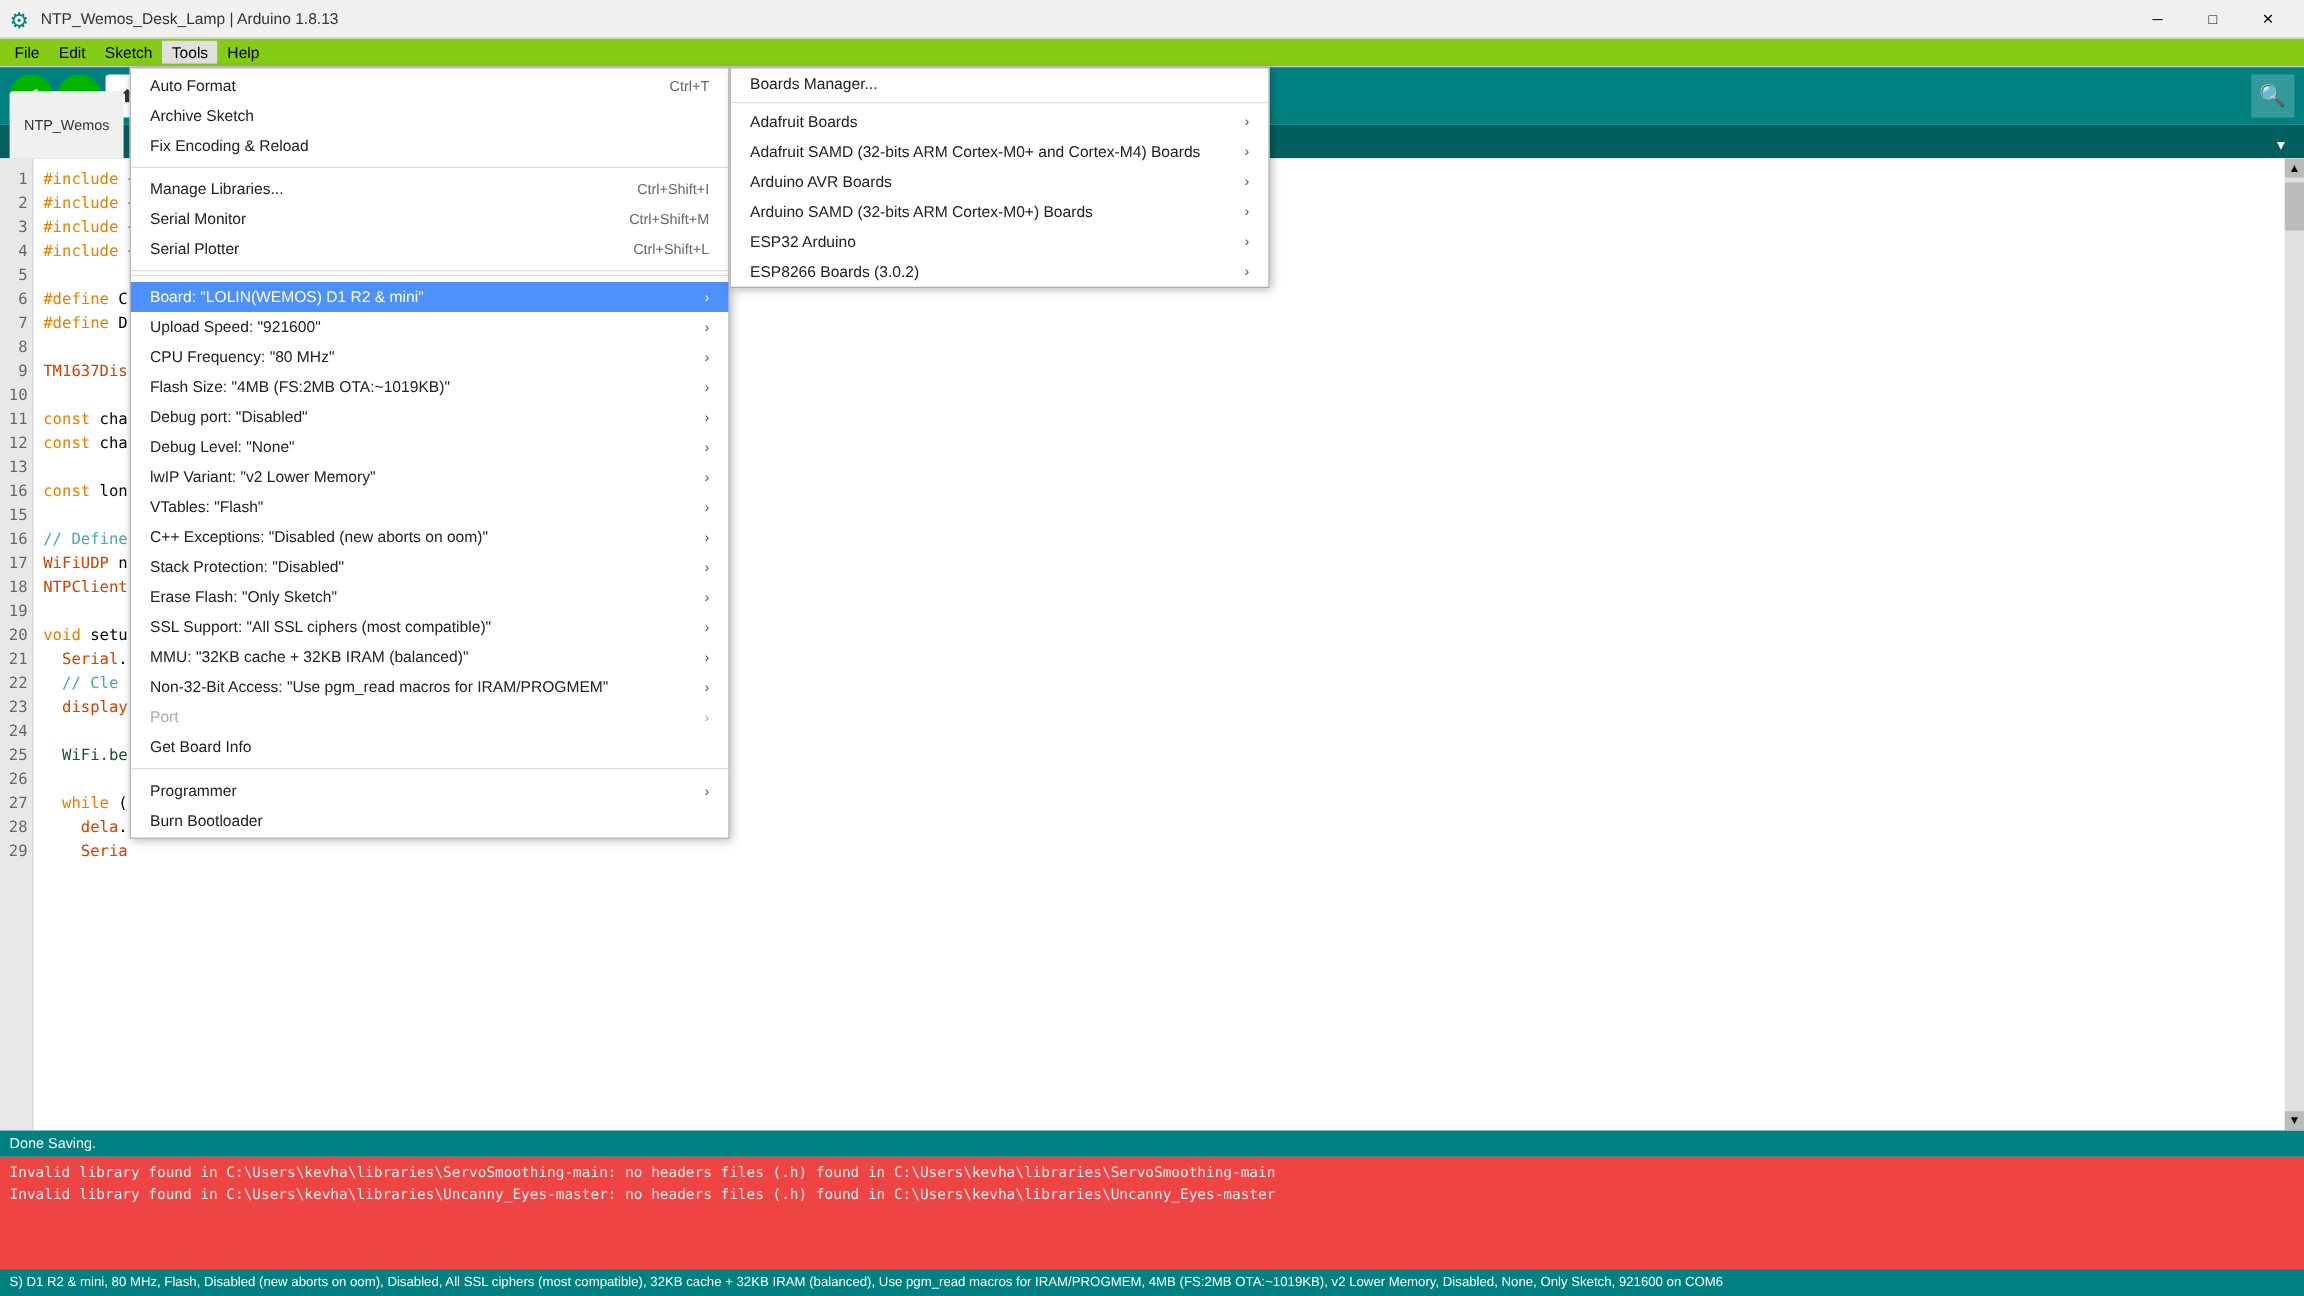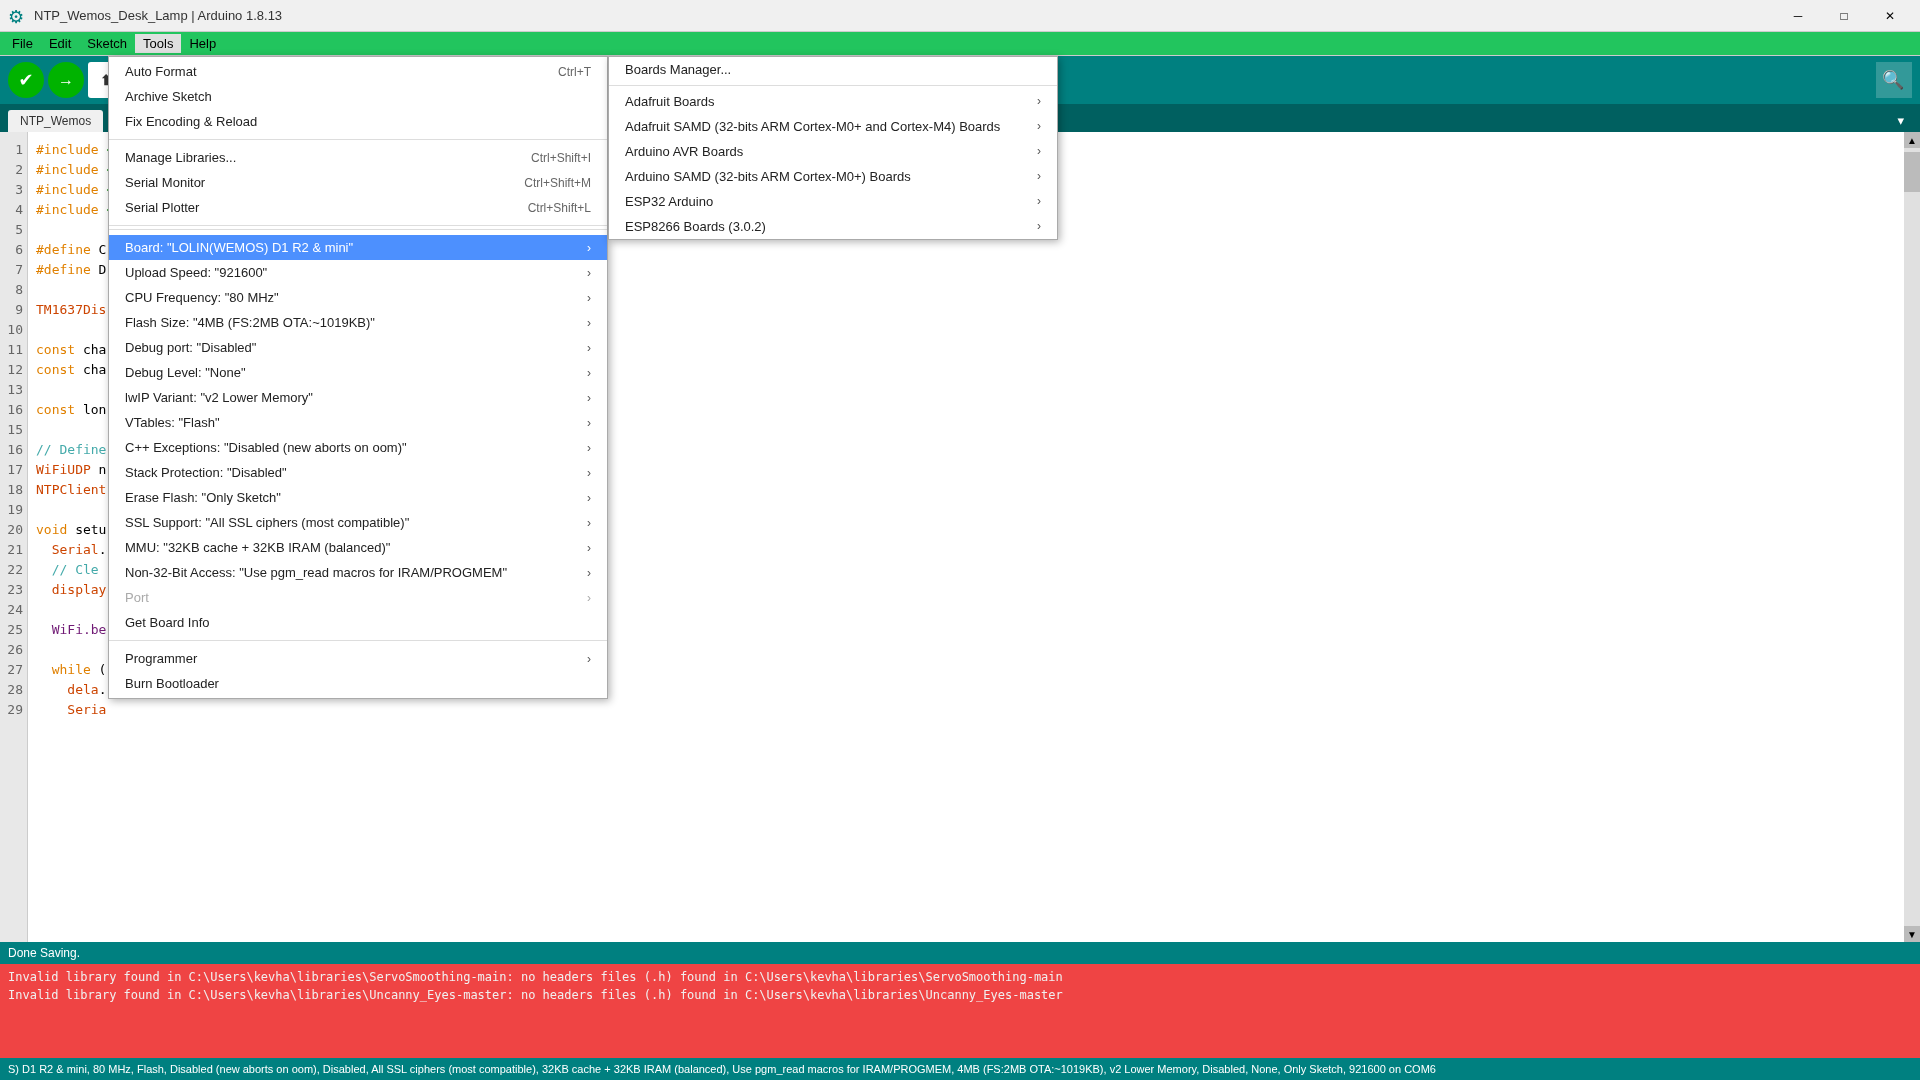--- a/index.html
+++ b/index.html
@@ -15,21 +15,21 @@
       border-bottom: 1px solid #ccc;
       position: relative;
     }
     #title-bar .app-icon { width: 20px; height: 20px; margin-right: 6px; }
     #title-bar .title-text { font-size: 13px; color: #333; flex: 1; }
     #title-bar .window-controls { display: flex; gap: 2px; position: absolute; right: 8px; top: 50%; transform: translateY(-50%); }
     #title-bar .window-controls span { width: 44px; height: 30px; display: flex; align-items: center; justify-content: center; font-size: 12px; cursor: pointer; }
 
     
     #menu-bar {
-      background: #22c55e;
+      background: #84cc16;
       height: 24px;
       display: flex;
       align-items: center;
       padding: 0 4px;
       border-bottom: 1px solid #ccc;
     }
     .menu-item {
       padding: 2px 8px;
       cursor: pointer;
       font-size: 13px;
@@ -60,21 +60,21 @@
     #tab-bar {
       background: #006060;
       height: 28px;
       display: flex;
       align-items: flex-end;
       padding: 0 8px;
     }
     .tab {
       background: #007070;
       color: white;
-      padding: 4px 12px;
+      padding: 21px 12px;
       font-size: 12px;
       cursor: pointer;
       border-top-left-radius: 3px;
       border-top-right-radius: 3px;
       margin-right: 2px;
     }
     .tab.active { background: #f0f0f0; color: #333; }
     .tab-arrow { margin-left: auto; color: white; padding: 4px 8px; cursor: pointer; }
 
     
@@ -249,21 +249,21 @@
       <div class="code-line">&nbsp;</div>
       <div class="code-line"><span style="color:#4aa;">// Define</span>...</div>
       <div class="code-line"><span style="color:#cc4400;margin-top:32px;">WiFiUDP</span> n...</div>
       <div class="code-line"><span style="color:#cc4400;">NTPClient</span>...</div>
       <div class="code-line">&nbsp;</div>
       <div class="code-line"><span style="color:#e08000;">void</span> setu...</div>
       <div class="code-line">&nbsp;&nbsp;<span style="color:#cc4400;">Serial</span>....</div>
       <div class="code-line">&nbsp;&nbsp;<span style="color:#4aa;">// Cle</span></div>
       <div class="code-line">&nbsp;&nbsp;<span style="color:#cc4400;">display</span>...</div>
       <div class="code-line">&nbsp;</div>
-      <div class="code-line">&nbsp;&nbsp;<span style="color:#701a75;">WiFi.be</span>...</div>
+      <div class="code-line">&nbsp;&nbsp;<span style="color:#14532d;">WiFi.be</span>...</div>
       <div class="code-line">&nbsp;</div>
       <div class="code-line">&nbsp;&nbsp;<span style="color:#e08000;">while</span> (...</div>
       <div class="code-line">&nbsp;&nbsp;&nbsp;&nbsp;<span style="color:#cc4400;">dela</span>...</div>
       <div class="code-line">&nbsp;&nbsp;&nbsp;&nbsp;<span style="color:#cc4400;">Seria</span></div>
     </div>
     <div id="right-scroll" style="width:16px; background:#e0e0e0; position:relative;">
       <div style="position:absolute; top:0; right:0; width:16px; height:16px; background:#bbb; display:flex; align-items:center; justify-content:center; font-size:10px; cursor:pointer;">▲</div>
       <div style="position:absolute; bottom:0; right:0; width:16px; height:16px; background:#bbb; display:flex; align-items:center; justify-content:center; font-size:10px; cursor:pointer;">▼</div>
       <div style="position:absolute; top:20px; right:0; width:16px; height:40px; background:#bbb; cursor:pointer;"></div>
     </div>

